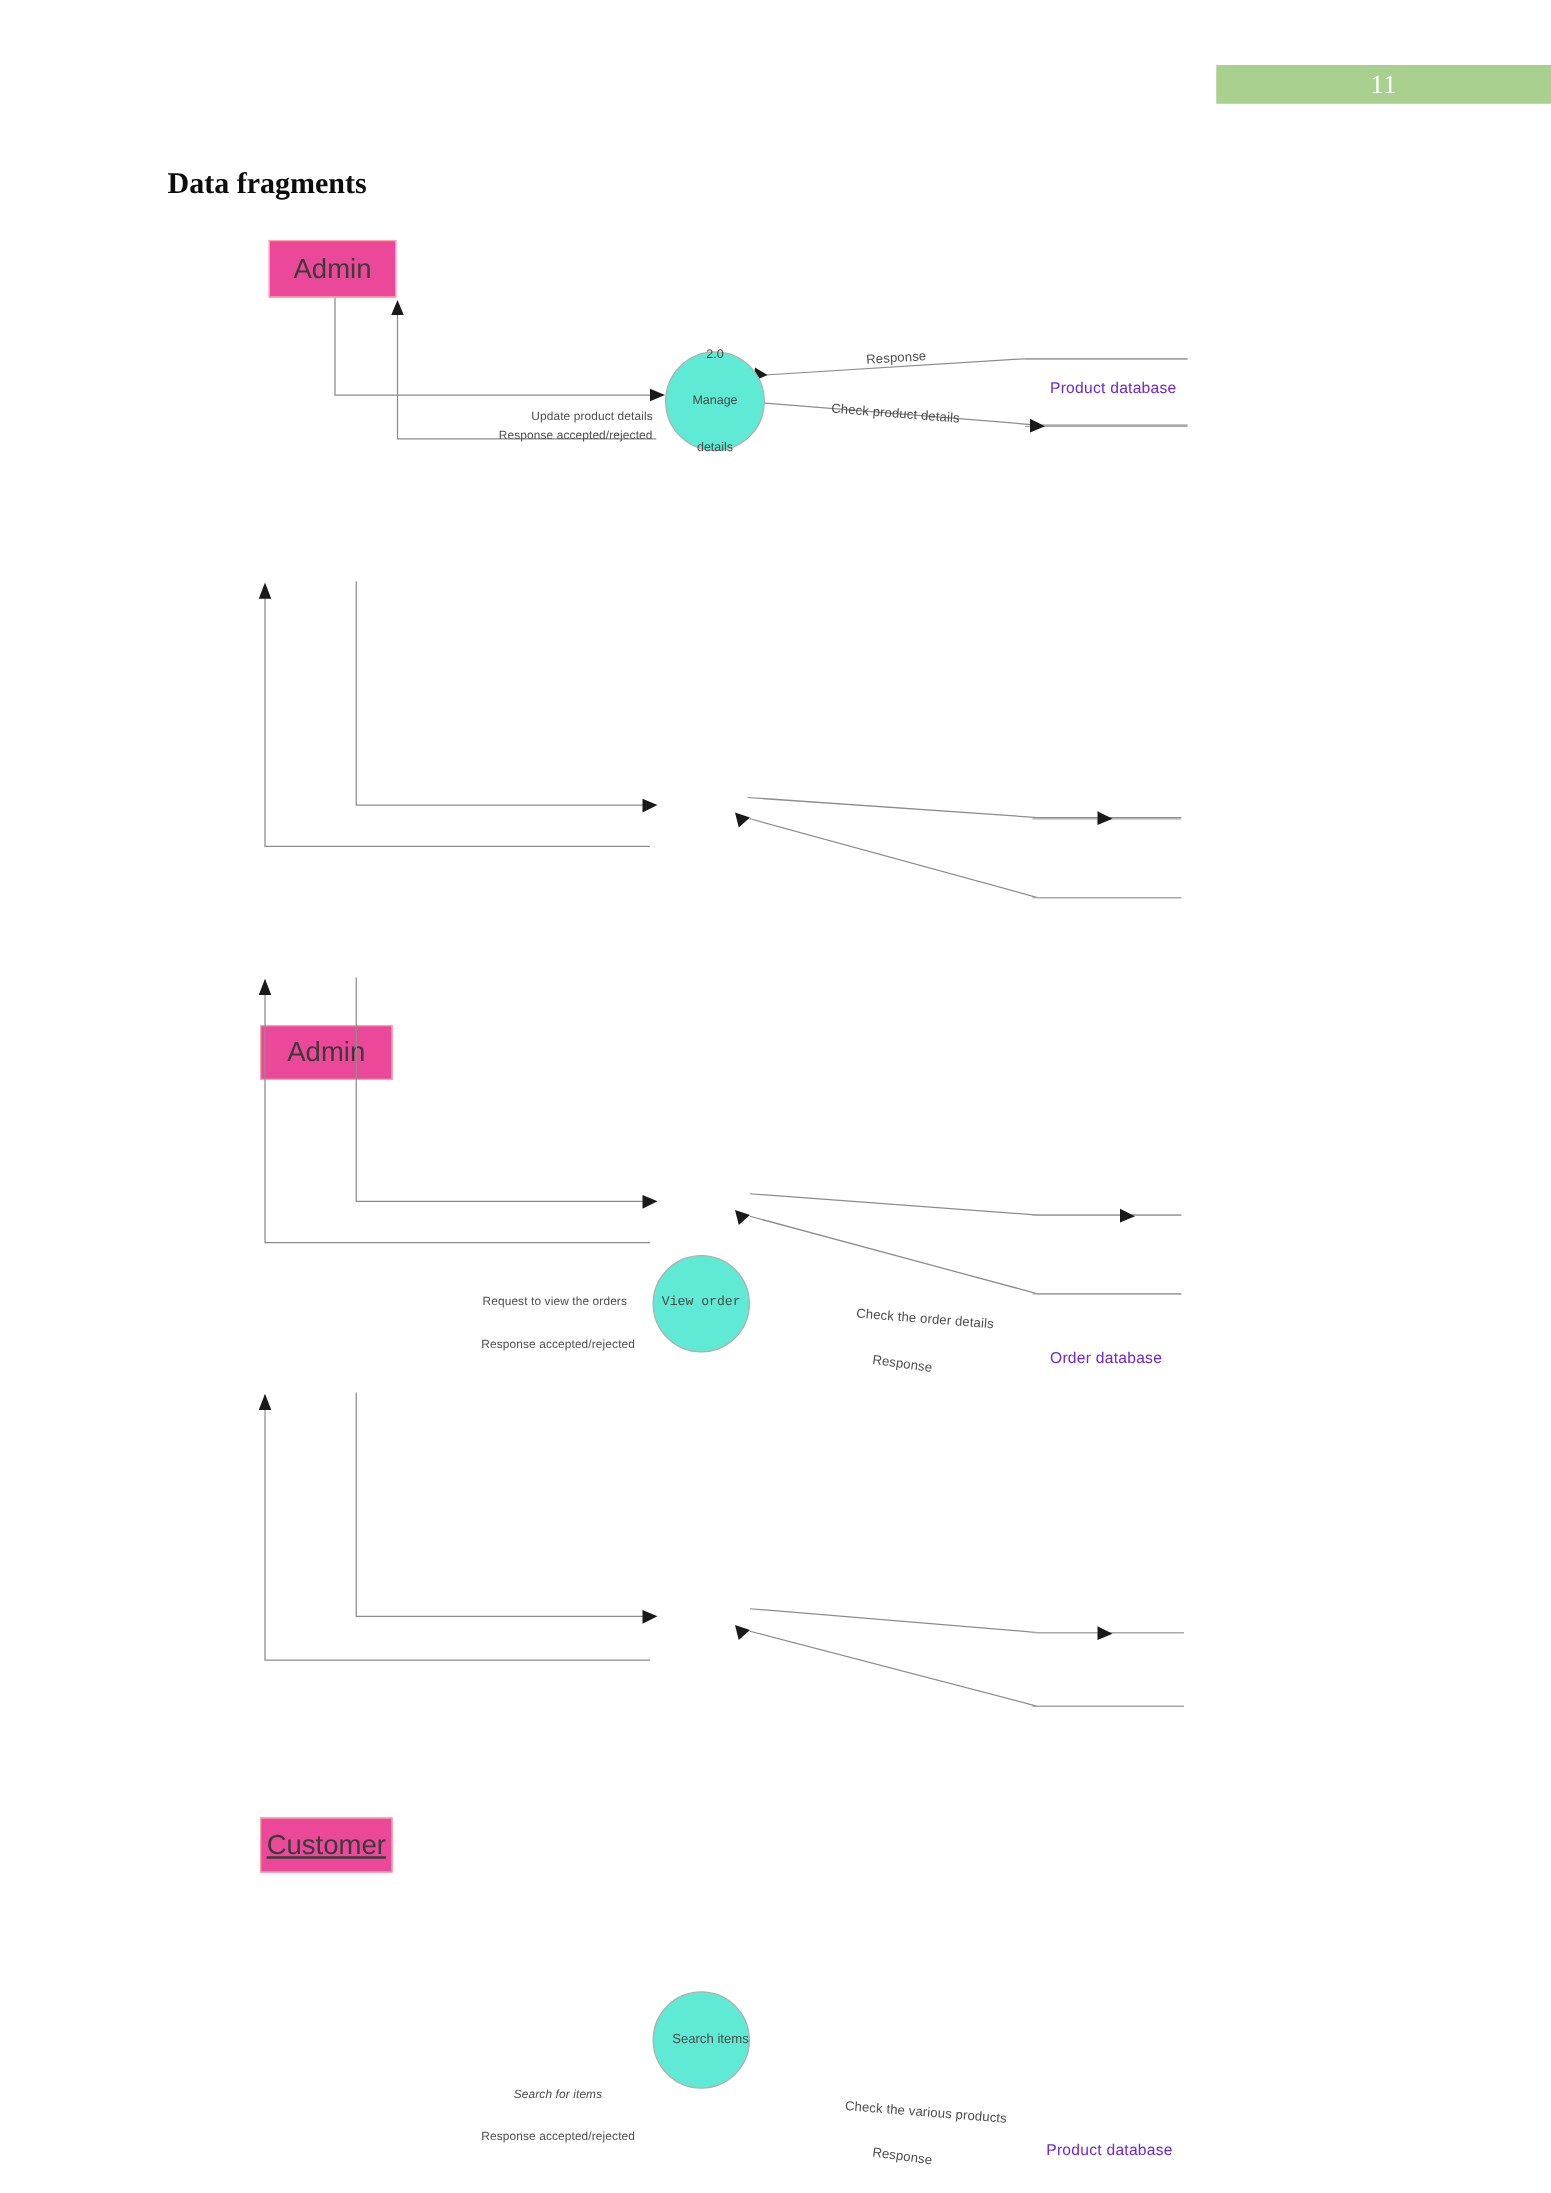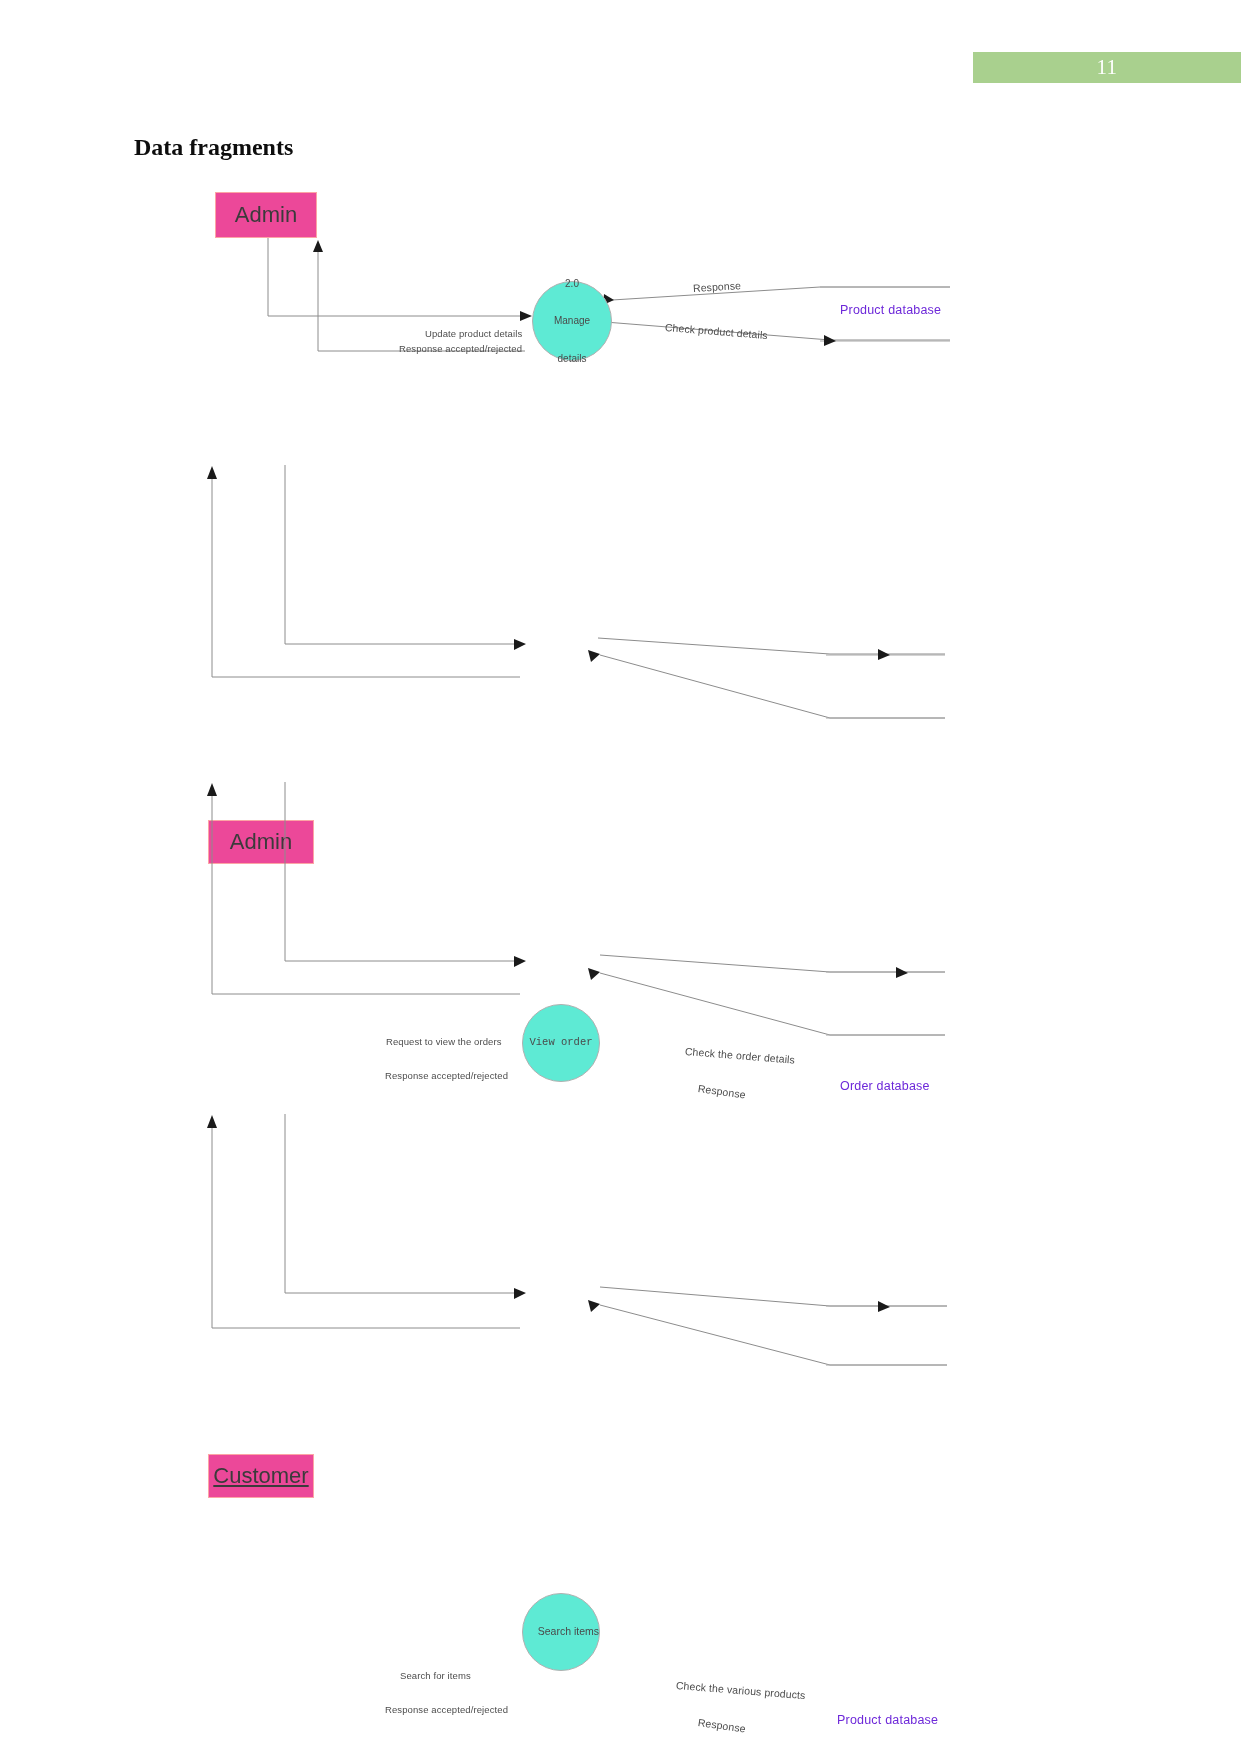--- a/index.html
+++ b/index.html
@@ -227,21 +227,21 @@
     </svg>
 
     <div class="entity-box" style="left:208px;top:737px;width:106px;height:44px;text-decoration:underline;">
       <span>Customer</span>
     </div>
 
     <div class="process-circle" style="left:522px;top:876px;width:78px;height:78px;align-items:flex-end;">
       <span>Search items</span>
     </div>
 
-    <div class="flow-label" style="left:400px;top:953px;">Search for items</div>
+    <div class="flow-label" style="left:411px;top:953px;font-style:italic;">Search for items</div>
     <div class="flow-label" style="left:385px;top:987px;">Response accepted/rejected</div>
     <div class="flow-label lg rot-down-1" style="left:676px;top:962px;">Check the various products</div>
     <div class="flow-label lg rot-down-2" style="left:698px;top:999px;">Response</div>
     <div class="store-label" style="left:837px;top:996px;">Product database</div>
   </div>
 
   <div class="dfd" style="top:1049px;height:350px;">
     <svg width="1241" height="350" viewBox="0 0 1241 350">
       <g stroke="#8c8c8c" stroke-width="1" fill="none">
         <path d="M285,65 L285,244 L520,244"></path>

